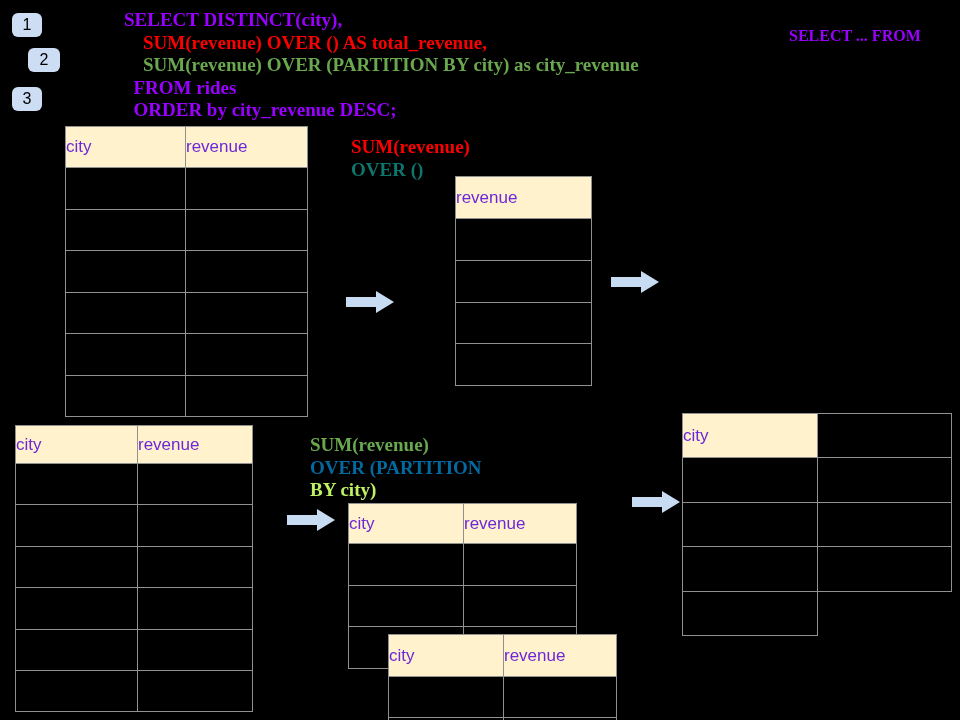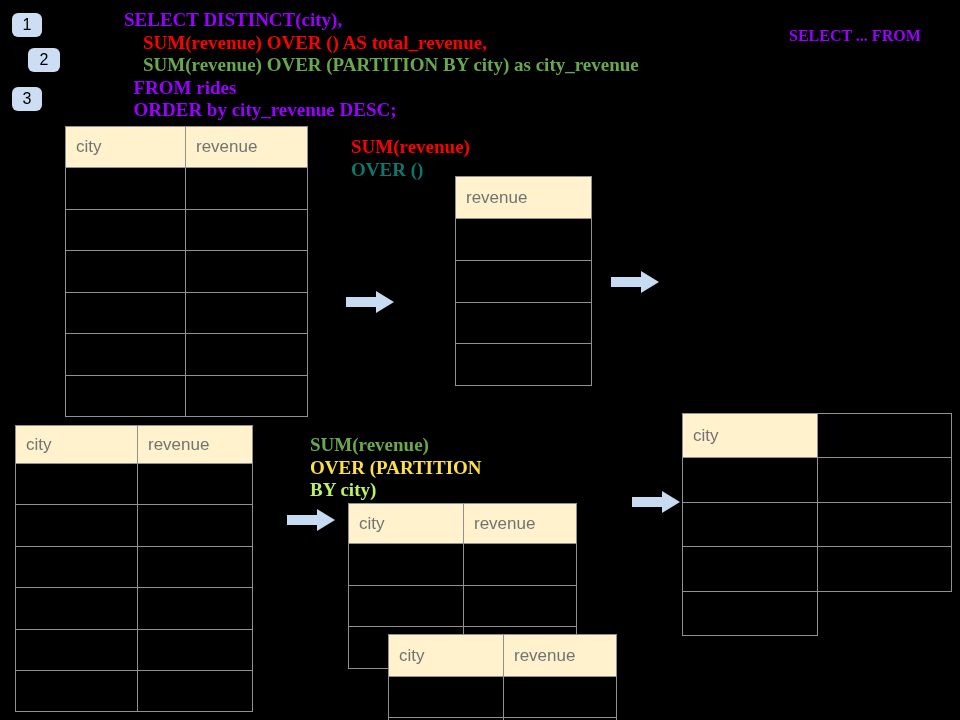--- a/index.html
+++ b/index.html
@@ -46,23 +46,22 @@
     border-top:1px solid var(--table-border,#919191);
     border-left:1px solid var(--table-border,#919191);
   }
   .dtable .cell{
     box-sizing:border-box;
     border-right:1px solid var(--table-border,#919191);
     border-bottom:1px solid var(--table-border,#919191);
   }
   .dtable .th{
     background:var(--table-header-fill,#fff2cc);
-    color:#737373;
+    color:#6d28d9;
     display:flex;align-items:center;
-    padding-left:10px;
     font-size:17px;
   }
   .dtable .td{background:#000;}
   #table-0{left:65px;top:126px;grid-template-columns:120px 122px;--hh:41px;--rh:41.5px;}
   #table-1{left:455px;top:176px;grid-template-columns:136px;--hh:42px;--rh:41.8px;}
   #table-2{left:15px;top:425px;grid-template-columns:122px 115px;--hh:38px;--rh:41.4px;}
   #table-3{left:348px;top:503px;grid-template-columns:115px 113px;--hh:40px;--rh:41.7px;}
   #table-4{left:388px;top:634px;grid-template-columns:115px 113px;--hh:42px;--rh:41px;z-index:3;}
   #table-5{left:682px;top:413px;grid-template-columns:135px 134px;--hh:44px;--rh:44.5px;}
 
@@ -80,21 +79,21 @@
 
 <div class="badge" id="badge-1">1</div>
 <div class="badge" id="badge-2">2</div>
 <div class="badge" id="badge-3">3</div>
 
 <div class="code" id="sql-main"><div style="color: rgb(153, 0, 255);">SELECT DISTINCT(city),</div><div style="color: rgb(251, 0, 0);">    SUM(revenue) OVER () AS total_revenue,</div><div style="color: rgb(106, 168, 79);">    SUM(revenue) OVER (PARTITION BY city) as city_revenue</div><div style="color: rgb(153, 0, 255);">  FROM rides</div><div style="color: rgb(153, 0, 255);">  ORDER by city_revenue DESC;</div></div>
 
 <div class="code" id="sql-side"><div style="color: rgb(153, 0, 255);">SELECT ... FROM</div></div>
 
 <div class="code" id="label-total"><div style="color: rgb(251, 0, 0);">SUM(revenue)</div><div style="color: #0f766e;">OVER ()</div></div>
-<div class="code" id="label-partition"><div style="color: rgb(106, 168, 79);">SUM(revenue)</div><div style="color: #fde047;">OVER (PARTITION</div><div style="color: #bef264;">BY city)</div></div>
+<div class="code" id="label-partition"><div style="color: rgb(106, 168, 79);">SUM(revenue)</div><div style="color: #0369a1;">OVER (PARTITION</div><div style="color: #bef264;">BY city)</div></div>
 
 <div class="dtable" id="table-0">
     <div class="cell th">city</div>
     <div class="cell th">revenue</div>
     <div class="cell td"></div>
     <div class="cell td"></div>
     <div class="cell td"></div>
     <div class="cell td"></div>
     <div class="cell td"></div>
     <div class="cell td"></div>

